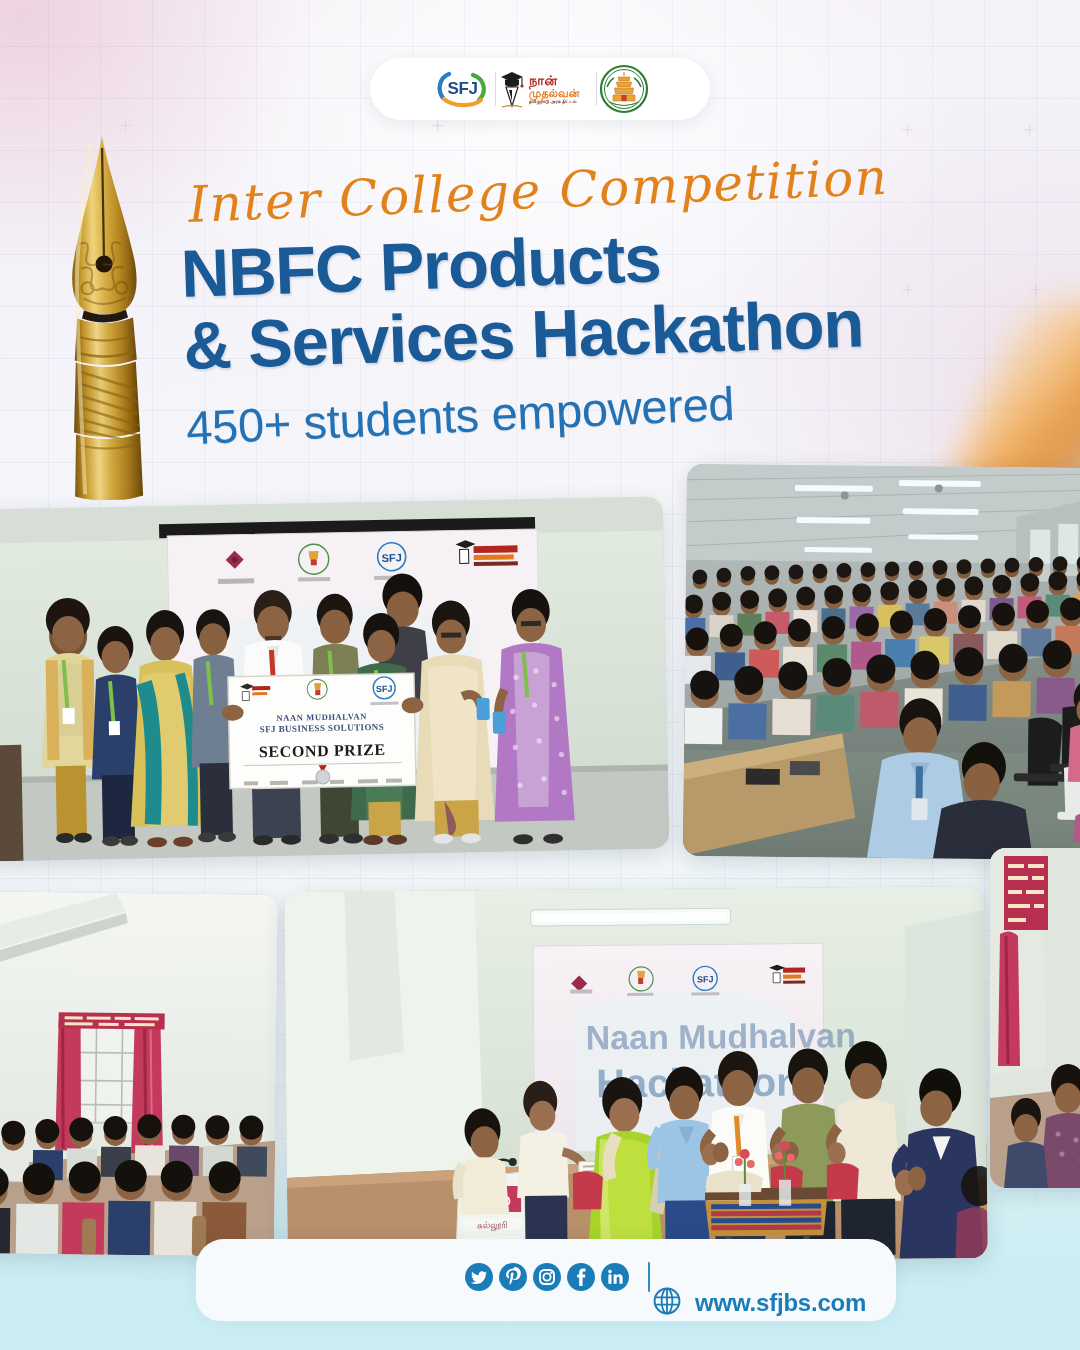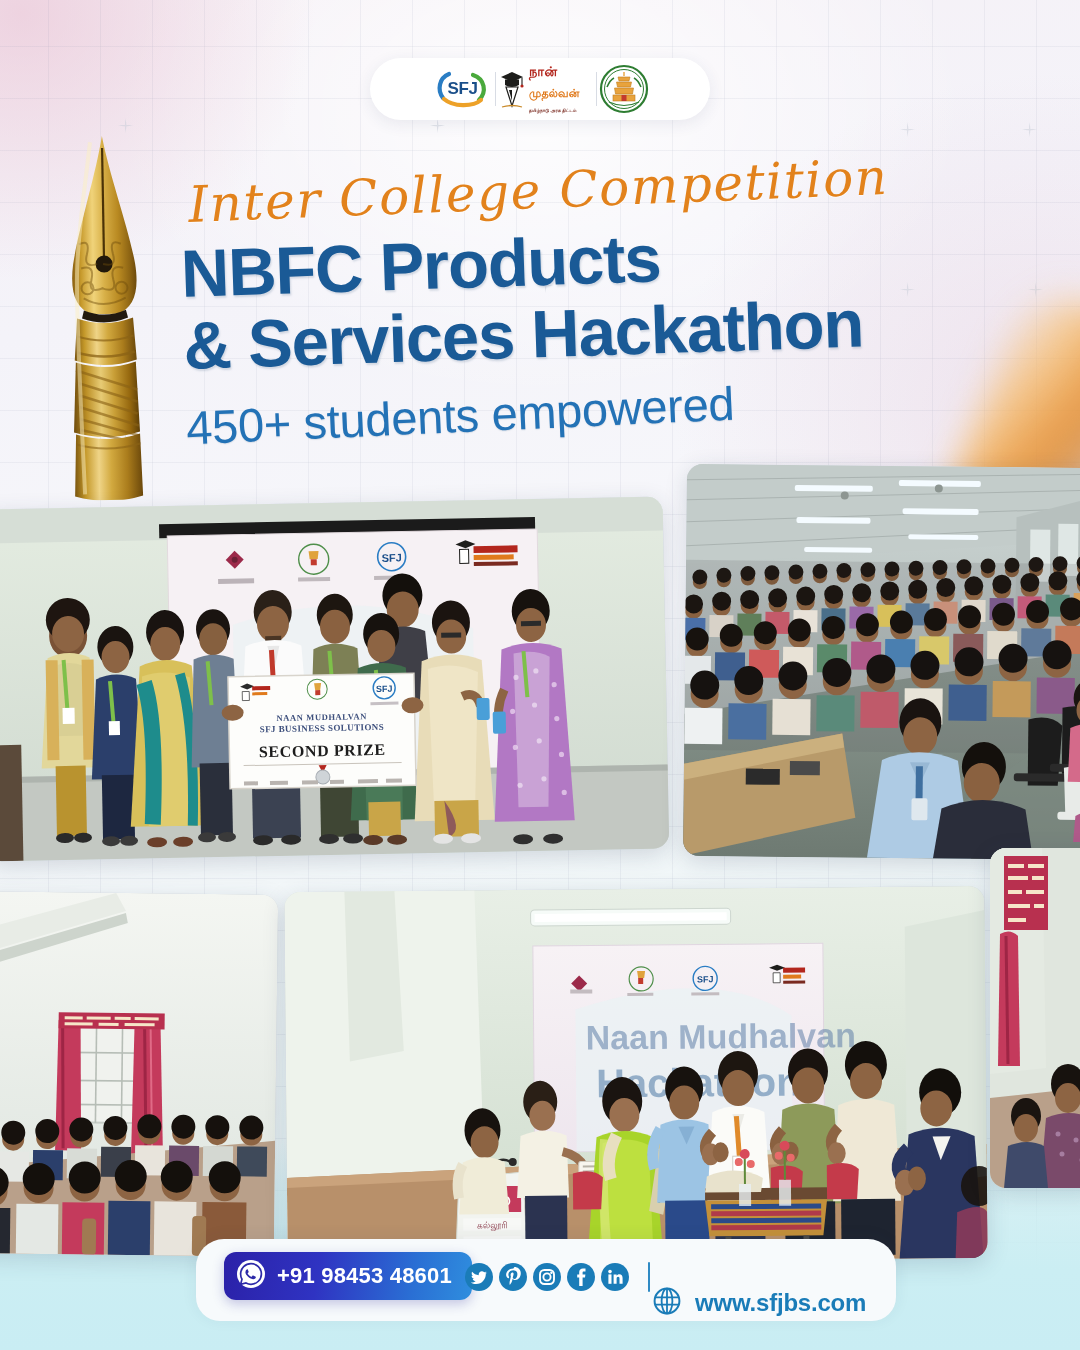--- a/index.html
+++ b/index.html
@@ -77,21 +77,21 @@
   .sfj-txt{
     position:absolute; left:0; top:0; width:62px; height:44px;
     display:flex; align-items:center; justify-content:center;
     font:700 17px "Liberation Sans",sans-serif; color:#1b4f8a; letter-spacing:-.4px;
     padding-left:1px;
   }
 
   
   .nm-logo{ position:relative; width:96px; height:46px; display:flex; align-items:center; gap:3px; }
   .nm-cap{ position:relative; width:28px; height:42px; }
-  .nm-text{ display:flex; flex-direction:column; gap:10px;justify-content:space-between; }
+  .nm-text{ display:flex; flex-direction:column; gap:1px;justify-content:space-between; }
   .nm-l1{ font:700 13px "Liberation Sans",sans-serif; color:#b3261d; line-height:1; letter-spacing:.3px;}
   .nm-l2{ font:700 11px "Liberation Sans",sans-serif; color:#e07a1c; line-height:1; letter-spacing:.2px;}
   .nm-l3{ font:700 4.4px "Liberation Sans",sans-serif; color:#7a2a20; line-height:1.1; letter-spacing:.1px;}
 
   
   .tn-emblem{ position:relative; width:50px; height:50px; }
 
   
   .pen{ position:absolute; left:22px; top:132px; width:168px; height:368px; transform:rotate(-1deg); }
 
@@ -1176,30 +1176,20 @@
       <g>
         <ellipse cx="36" cy="268" rx="15" ry="18" fill="#1a1410"></ellipse>
         <ellipse cx="36" cy="280" rx="12" ry="14" fill="#8d6443"></ellipse>
         <path d="M18 298 q20 -8 36 0 l4 42 -44 0 Z" fill="#3f4a6a"></path>
       </g>
     </svg>
   </div>
 
   <div class="footer-card"></div>
 
-  <div class="wa-btn">
-    <span>
-      <svg width="30" height="30" viewBox="0 0 30 30">
-        <circle cx="15" cy="15" r="14" fill="#fff"></circle>
-        <path d="M15 4.6 C9.3 4.6 4.6 9.3 4.6 15 c0 1.9.5 3.7 1.4 5.2 L4.6 25.4 l5.4-1.4 c1.5.8 3.2 1.3 5 1.3 5.7 0 10.4-4.7 10.4-10.4 S20.7 4.6 15 4.6 Z" fill="none" stroke="#2d2aa8" stroke-width="1.7"></path>
-        <path d="M11.6 10.2 c-.4 0-.8.1-1.1.5 -.4.4-1.1 1.2-1.1 2.5 0 1.3.9 2.6 1.1 2.8 1.7 2.3 3.7 3.5 5.8 4 .7.2 1.5.3 2 .1 .7-.2 1.3-.9 1.5-1.5 .1-.3.1-.6 0-.8 -.1-.2-.3-.2-.6-.4 -.3-.2-1.6-.8-1.9-.9 -.3-.1-.5-.1-.7.1 -.2.3-.6.9-.8 1.1 -.2.2-.3.2-.6.1 -1.4-.7-2.6-1.7-3.4-3.1 -.2-.3-.1-.5.1-.7 .2-.2.5-.6.6-.8 .1-.2.2-.4.1-.6 -.1-.3-.7-1.7-.9-2.1 -.2-.4-.4-.4-.6-.4 Z" fill="#2d2aa8"></path>
-      </svg>
-    </span>
-    <span class="wa-num">+91 98453 48601</span>
-  </div>
 
   <div class="socials">
     <span class="soc">
       <svg viewBox="0 0 30 30" width="30" height="30">
         <circle cx="15" cy="15" r="14" fill="#1a7cb8"></circle>
         <path d="M23 10.6 c-.6.3-1.3.5-2 .6 .6-.4 1.1-1 1.3-1.8 -.6.4-1.3.7-2.1.8 -.6-.6-1.4-1-2.3-1 -1.8 0-3.2 1.5-3.2 3.3 0 .3 0 .5.1.7 -2.7-.1-5.1-1.4-6.7-3.4 -.3.5-.4 1-.4 1.6 0 1.1.6 2.1 1.4 2.7 -.5 0-1-.2-1.5-.4 0 1.6 1.1 2.9 2.6 3.2 -.3.1-.6.1-.9.1 -.2 0-.4 0-.6-.1 .4 1.3 1.6 2.2 3 2.3 -1.1.9-2.5 1.4-4 1.4 -.3 0-.6 0-.8-.1 1.5 1 3.3 1.5 5.2 1.5 6.2 0 9.7-5.3 9.7-9.8 v-.4 c.7-.5 1.2-1.1 1.6-1.8 Z" fill="#fff"></path>
       </svg>
     </span>
     <span class="soc">
       <svg viewBox="0 0 30 30" width="30" height="30">

